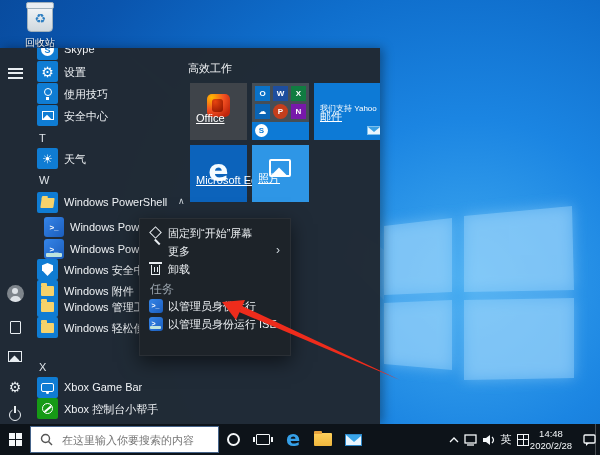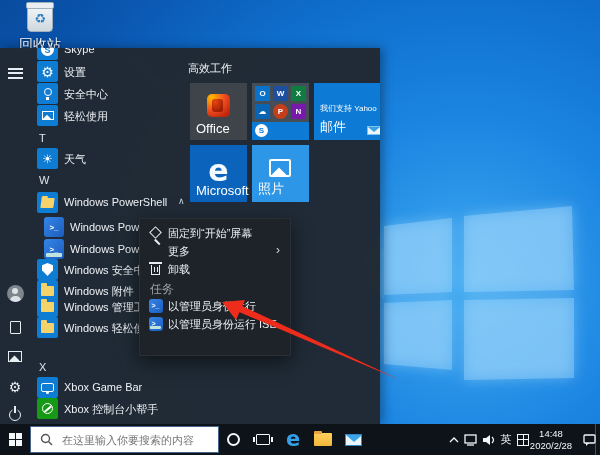--- a/index.html
+++ b/index.html
@@ -10,21 +10,21 @@
   svg{display:block}
 
   
   .wall{position:absolute;left:0;top:0;z-index:1;pointer-events:none;}
 
   
   .deskicon{position:absolute;left:10px;top:4px;width:60px;text-align:center;z-index:2;}
   .bin{width:26px;height:28px;margin:0 auto;position:relative;background:linear-gradient(180deg,#f4f7f9,#cfd8de);border-radius:2px 2px 4px 4px;border:1px solid #9fb0bc;}
   .bin::before{content:"";position:absolute;left:-2px;top:-3px;right:-2px;height:5px;background:#e9eef2;border:1px solid #9fb0bc;border-radius:2px;}
   .bin .rec{position:absolute;left:0;right:0;top:7px;color:#2e7fc2;font-size:13px;line-height:13px;}
-  .deskicon .cap{margin-top:4px;font-size:14px;color:#fff;text-shadow:0 1px 2px rgba(0,0,0,.8);}
+  .deskicon .cap{margin-top:4px;font-size:10px;color:#fff;text-shadow:0 1px 2px rgba(0,0,0,.8);}
 
   
   .panel{position:absolute;left:0;top:48px;width:380px;height:376px;background:rgba(33,42,52,.985);z-index:10;overflow:hidden;box-shadow:3px 0 10px rgba(0,0,0,.35);}
 
   
   .rail{position:absolute;left:0;top:0;width:30px;height:100%;}
   .rail .ritem{position:absolute;left:6px;width:18px;height:18px;display:flex;align-items:center;justify-content:center;color:#e8edf1;}
   .ham{width:15px;height:11px;border-top:2px solid #e8edf1;border-bottom:2px solid #e8edf1;position:relative;}
   .ham::after{content:"";position:absolute;left:0;top:2.5px;width:15px;height:2px;background:#e8edf1;}
   .ava{width:17px;height:17px;border-radius:50%;background:#7e858c;position:relative;overflow:hidden;}
@@ -63,21 +63,21 @@
   .picw::after{content:"";position:absolute;width:6px;height:6px;background:#fff;transform:rotate(45deg);left:1px;top:4px;}
   .shield{width:11px;height:13px;background:#fff;clip-path:polygon(0 18%,50% 0,100% 18%,100% 55%,50% 100%,0 55%);}
   .gbar{width:13px;height:9px;border:1.3px solid #fff;border-radius:2px;position:relative;}
   .gbar::after{content:"";position:absolute;left:4.2px;top:6.5px;width:3px;height:3px;border-radius:50%;background:#fff;}
   .xcon{width:11px;height:11px;border:1.4px solid #fff;border-radius:50%;position:relative;overflow:hidden;}
   .xcon::after{content:"";position:absolute;left:-2px;top:4px;width:14px;height:2px;background:#fff;transform:rotate(-40deg);}
 
   
   .tilegroup-label{position:absolute;left:188px;top:13px;font-size:11px;color:#f2f5f7;}
   .tile{position:absolute;width:57px;height:57px;color:#fff;}
-  .tile .tlabel{position:absolute;left:6px;bottom:4px;font-size:13px;white-space:nowrap;}
+  .tile .tlabel{position:absolute;left:6px;bottom:16px;font-size:11px;white-space:nowrap;text-decoration:underline;}
   .t-office{left:190px;top:35px;background:#3f444a;}
   .officelogo{position:absolute;left:17px;top:11px;width:23px;height:23px;border-radius:5px;
     background:radial-gradient(120% 120% at 20% 15%,#ffb900 0%,#f25022 45%,#c1260d 80%);}
   .officelogo::after{content:"";position:absolute;left:5px;top:5px;width:11px;height:13px;border-radius:3px;background:radial-gradient(100% 100% at 30% 20%,#e8430f,#8f1600);}
   .t-folder{left:252px;top:35px;background:#454e56;overflow:hidden;}
   .mini{position:absolute;width:15px;height:15px;display:flex;align-items:center;justify-content:center;font-size:8px;font-weight:bold;color:#fff;}
   .t-mail{left:314px;top:35px;width:72px;background:#0d7ad6;}
   .t-mail .notif{position:absolute;left:6px;top:20px;font-size:8px;white-space:nowrap;}
   .env{position:absolute;right:5px;bottom:5px;width:14px;height:9px;background:#eaf5fd;border:1px solid #7fc0ec;position:absolute;}
   .env::after{content:"";position:absolute;left:0;top:0;border-left:6px solid transparent;border-right:6px solid transparent;border-top:5px solid #3aa0e4;}
@@ -200,27 +200,27 @@
       <div class="row" style="top:13px">
         <span class="ic blue">
             <span class="gearg" style="color:#fff">⚙</span>
           </span>
         <span class="lbl">设置</span>
       </div>
       <div class="row" style="top:35px">
         <span class="ic blue">
             <span class="bulb"></span>
           </span>
+        <span class="lbl">使用技巧</span>
+      </div>
+      <div class="row" style="top:57px">
+        <span class="ic blue">
+            <span class="picw"></span>
+          </span>
         <span class="lbl">安全中心</span>
-      </div>
-      <div class="row" style="top:57px">
-        <span class="ic blue">
-            <span class="picw"></span>
-          </span>
-        <span class="lbl">轻松使用</span>
       </div>
       <div class="hdr" style="top:84px">T</div>
       <div class="row" style="top:100px">
         <span class="ic blue">
             <span class="sung">☀</span>
           </span>
         <span class="lbl">天气</span>
       </div>
       <div class="hdr" style="top:126px">W</div>
       <div class="row" style="top:144px">

